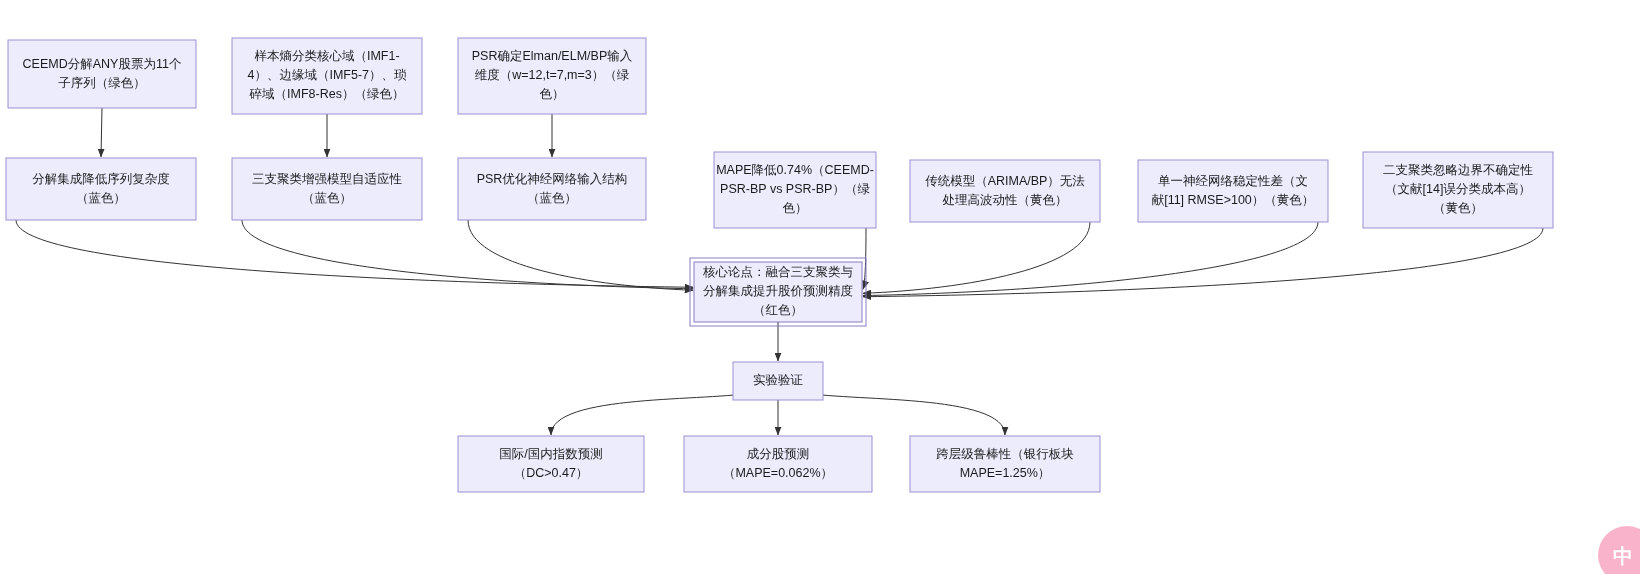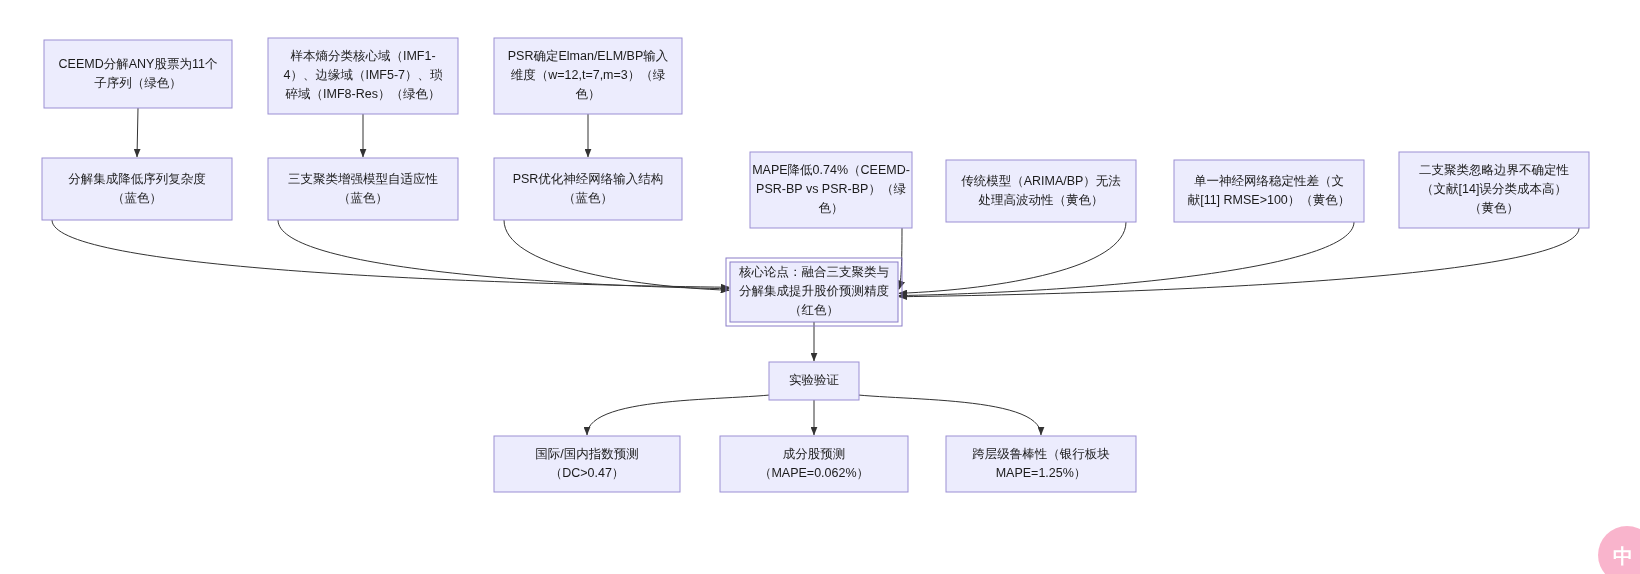--- a/index.html
+++ b/index.html
@@ -10,21 +10,20 @@
   body {
     width: 1640px;
     height: 574px;
     position: relative;
     font-family: "Liberation Sans", "DejaVu Sans", sans-serif;
     overflow: hidden;
   }
   #diagram-root {
     position: absolute;
     inset: 0;
-    margin-left: 36px;
   }
   svg.flow {
     position: absolute;
     left: 0;
     top: 0;
     width: 1640px;
     height: 574px;
     display: block;
   }
   .node-rect {

